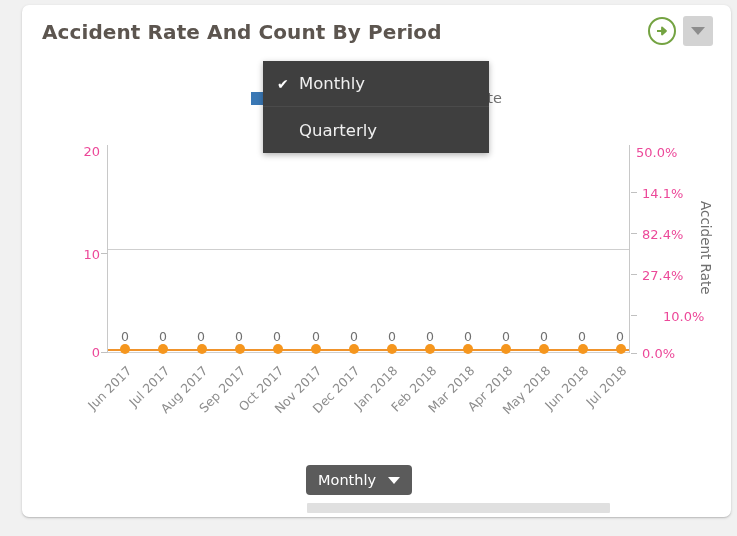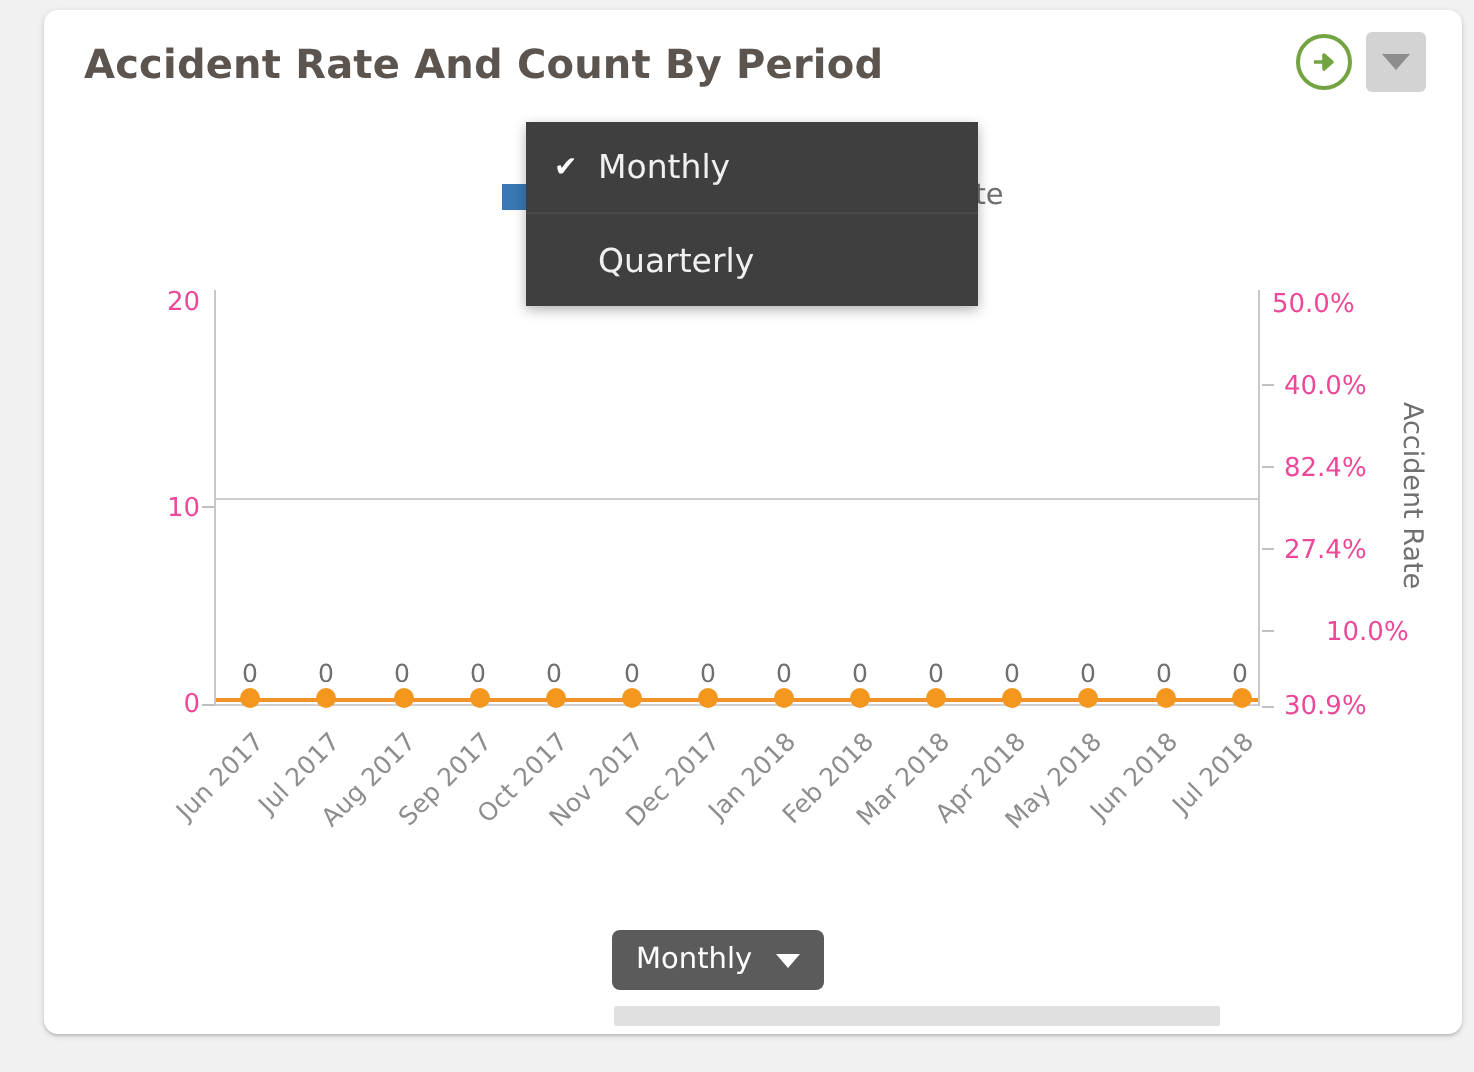--- a/index.html
+++ b/index.html
@@ -258,25 +258,25 @@
         <div class="point-label" style="left:284px; top:184px;">0</div>
         <div class="point-label" style="left:322px; top:184px;">0</div>
         <div class="point-label" style="left:360px; top:184px;">0</div>
         <div class="point-label" style="left:398px; top:184px;">0</div>
         <div class="point-label" style="left:436px; top:184px;">0</div>
         <div class="point-label" style="left:474px; top:184px;">0</div>
         <div class="point-label" style="left:512px; top:184px;">0</div>
       </div>
 
       <div class="ytick-right" style="left:598px; top:140px;margin-left:16px;">50.0%</div>
-      <div class="ytick-right" style="left:620px; top:181px;">40.0%</div>
+      <div class="ytick-right" style="left:620px; top:181px;">14.1%</div>
       <div class="ytick-right" style="left:620px; top:222px;">82.4%</div>
       <div class="ytick-right" style="left:620px; top:263px;">27.4%</div>
       <div class="ytick-right" style="left:641px; top:304px;">10.0%</div>
-      <div class="ytick-right" style="left:620px; top:341px;">30.9%</div>
+      <div class="ytick-right" style="left:620px; top:341px;">0.0%</div>
 
       <div class="tickmark" style="left:609px; top:187px;"></div>
       <div class="tickmark" style="left:609px; top:228px;"></div>
       <div class="tickmark" style="left:609px; top:269px;"></div>
       <div class="tickmark" style="left:609px; top:310px;"></div>
       <div class="tickmark" style="left:609px; top:348px;"></div>
 
       <div class="yaxis-title">Accident Rate</div>
 
       <div class="xlabel" style="left:32px;  top:358px; width:70px;">Jun 2017</div>

